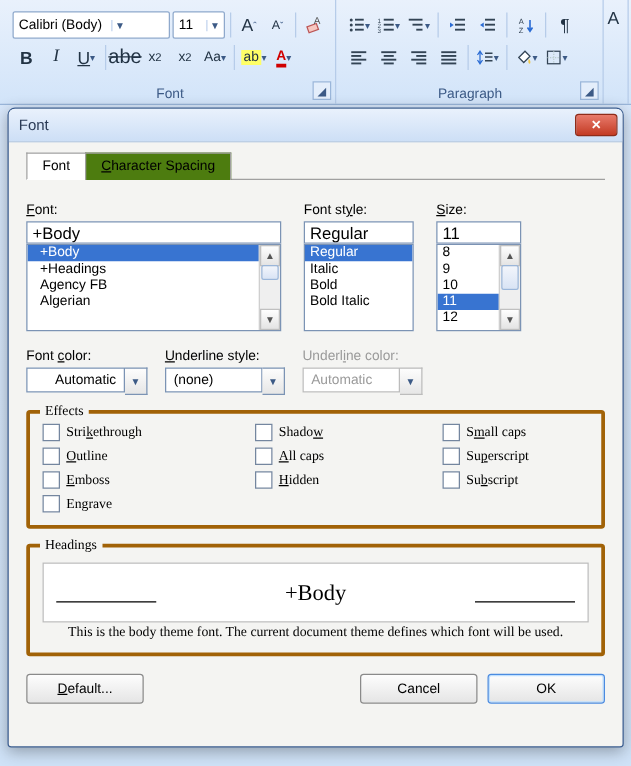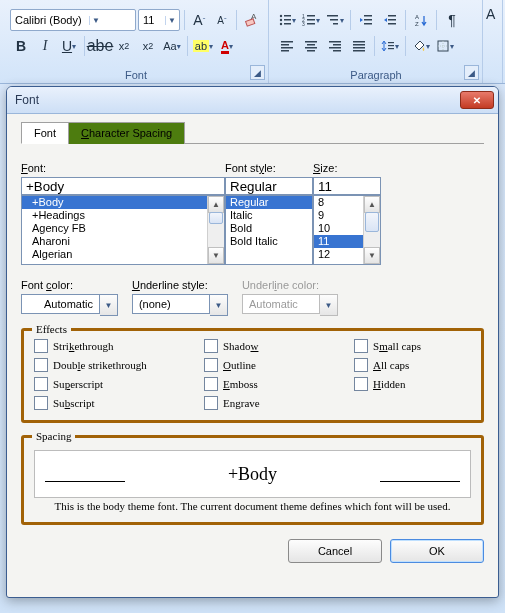--- a/index.html
+++ b/index.html
@@ -32,21 +32,21 @@
 
   
   .dialog{position:absolute;left:6px;top:86px;width:491px;height:510px;background:#f4f4f2;border:1px solid #3b5d90;border-radius:6px 6px 3px 3px;box-shadow:0 3px 12px rgba(0,0,0,.3);}
   .titlebar{height:26px;background:linear-gradient(#e9f1fc,#cddff6);border-radius:5px 5px 0 0;border-bottom:1px solid #9ab6da;display:flex;align-items:center;padding:0 4px 0 8px;color:#2a3a55;}
   .titlebar .t{flex:1;font-size:12px;}
   .closebtn{width:32px;height:16px;background:linear-gradient(#e87a6b,#c33b24);border:1px solid #8e2c1a;border-radius:3px;display:flex;align-items:center;justify-content:center;color:#fff;font-weight:bold;font-size:10px;}
   .body{position:absolute;top:26px;bottom:0;left:0;right:0;padding:8px 14px;}
   .tabs{display:flex;border-bottom:1px solid #a0a0a0;margin-bottom:18px;}
   .tab{padding:4px 12px;border:1px solid #a0a0a0;border-bottom:none;background:#4d7c0f;position:relative;top:1px;margin-right:-1px;color:#000;}
   .tab.active{background:#fff;border-bottom:1px solid #fff;}
-  .cols{display:flex;gap:0;}
+  .cols{display:flex;gap:18px;}
   .col{display:flex;flex-direction:column;}
   .col-label{margin-bottom:3px;}
   .txtinput{border:1px solid #7b93b4;background:#fff;height:18px;padding:1px 4px;box-sizing:border-box;}
   .listbox{border:1px solid #7b93b4;background:#fff;overflow:hidden;position:relative;}
   .listbox .items{position:absolute;left:0;top:0;right:16px;bottom:0;overflow:hidden;}
   .listbox .item{padding:0 4px;height:13px;line-height:13px;font-size:11px;white-space:nowrap;}
   .listbox .item.ind{padding-left:10px;}
   .listbox .item.sel{background:#3874d1;color:#fff;}
   .sb{position:absolute;right:0;top:0;bottom:0;width:16px;background:#efefef;border-left:1px solid #cfcfcf;}
   .sb .ar{height:15px;display:flex;align-items:center;justify-content:center;font-size:8px;color:#555;background:linear-gradient(#fefefe,#e4e4e4);border:1px solid #c0c0c0;margin:0;}
@@ -288,21 +288,20 @@
 
     <div class="cols">
       <div class="col" style="width:204px;">
         <span class="col-label"><span class="under">F</span>ont:</span>
         <input class="txtinput" value="+Body" style="">
         <div class="listbox" style="height:68px;">
           <div class="items" id="fontlist">
                 <div class="item sel ind">+Body</div>
                 <div class="item ind">+Headings</div>
                 <div class="item ind">Agency FB</div>
-                <div class="item ind">Aharoni</div>
                 <div class="item ind">Algerian</div>
               </div>
           <div class="sb">
             <div class="ar">▲</div>
             <div class="thumb" style="top:16px;height:10px;"></div>
             <div class="ar" style="position:absolute;bottom:0;left:0;right:0;">▼</div>
           </div>
         </div>
       </div>
       <div class="col" style="width:88px;">
@@ -377,24 +376,20 @@
         <label class="chk">
               <span class="box"></span>
               <span>Shado<span class="under">w</span></span>
             </label>
         <label class="chk">
               <span class="box"></span>
               <span>S<span class="under">m</span>all caps</span>
             </label>
         <label class="chk">
               <span class="box"></span>
-              <span>Doub<span class="under">l</span>e strikethrough</span>
-            </label>
-        <label class="chk">
-              <span class="box"></span>
               <span><span class="under">O</span>utline</span>
             </label>
         <label class="chk">
               <span class="box"></span>
               <span><span class="under">A</span>ll caps</span>
             </label>
         <label class="chk">
               <span class="box"></span>
               <span>Su<span class="under">p</span>erscript</span>
             </label>
@@ -411,30 +406,33 @@
               <span>Su<span class="under">b</span>script</span>
             </label>
         <label class="chk">
               <span class="box"></span>
               <span>En<span class="under">g</span>rave</span>
             </label>
       </div>
     </div>
 
     <div class="grpbox" style="padding-top:12px;">
-      <span class="legend">Spacing</span>
+      <span class="legend">Headings</span>
       <div class="preview">
         <span class="line left"></span>
         <span class="big">+Body</span>
         <span class="line right"></span>
       </div>
       <div class="note">This is the body theme font. The current document theme defines which font will be used.</div>
     </div>
 
     <div class="dlg-buttons">
+      <div class="wbtn">
+            <span><span class="under">D</span>efault...</span>
+          </div>
       <span class="spacer"></span>
       <div class="wbtn">Cancel</div>
       <div class="wbtn def">OK</div>
     </div>
   </div>
 </div>
 
 </div>
 
 </body></html>

